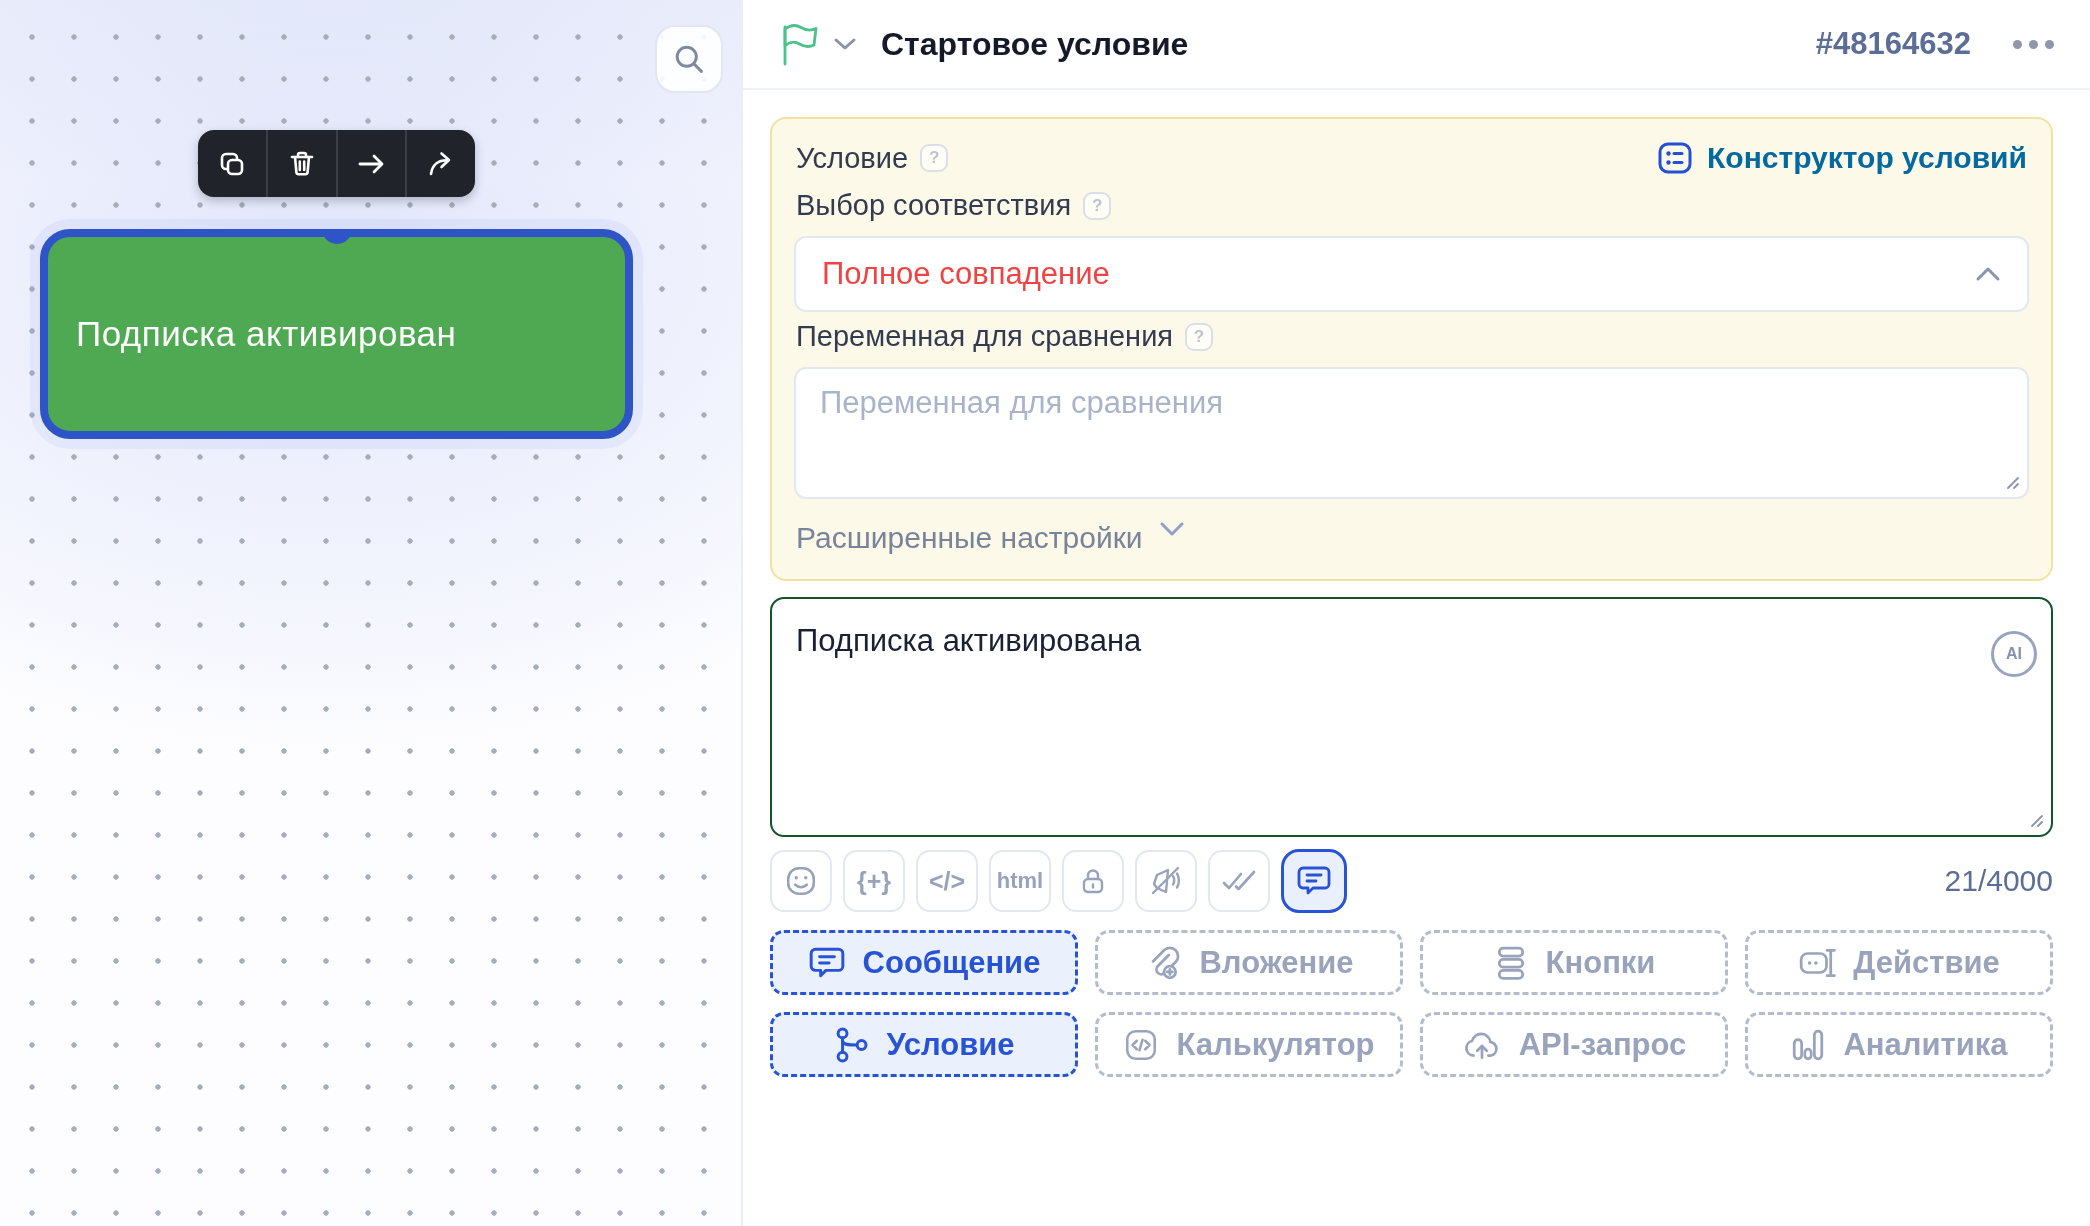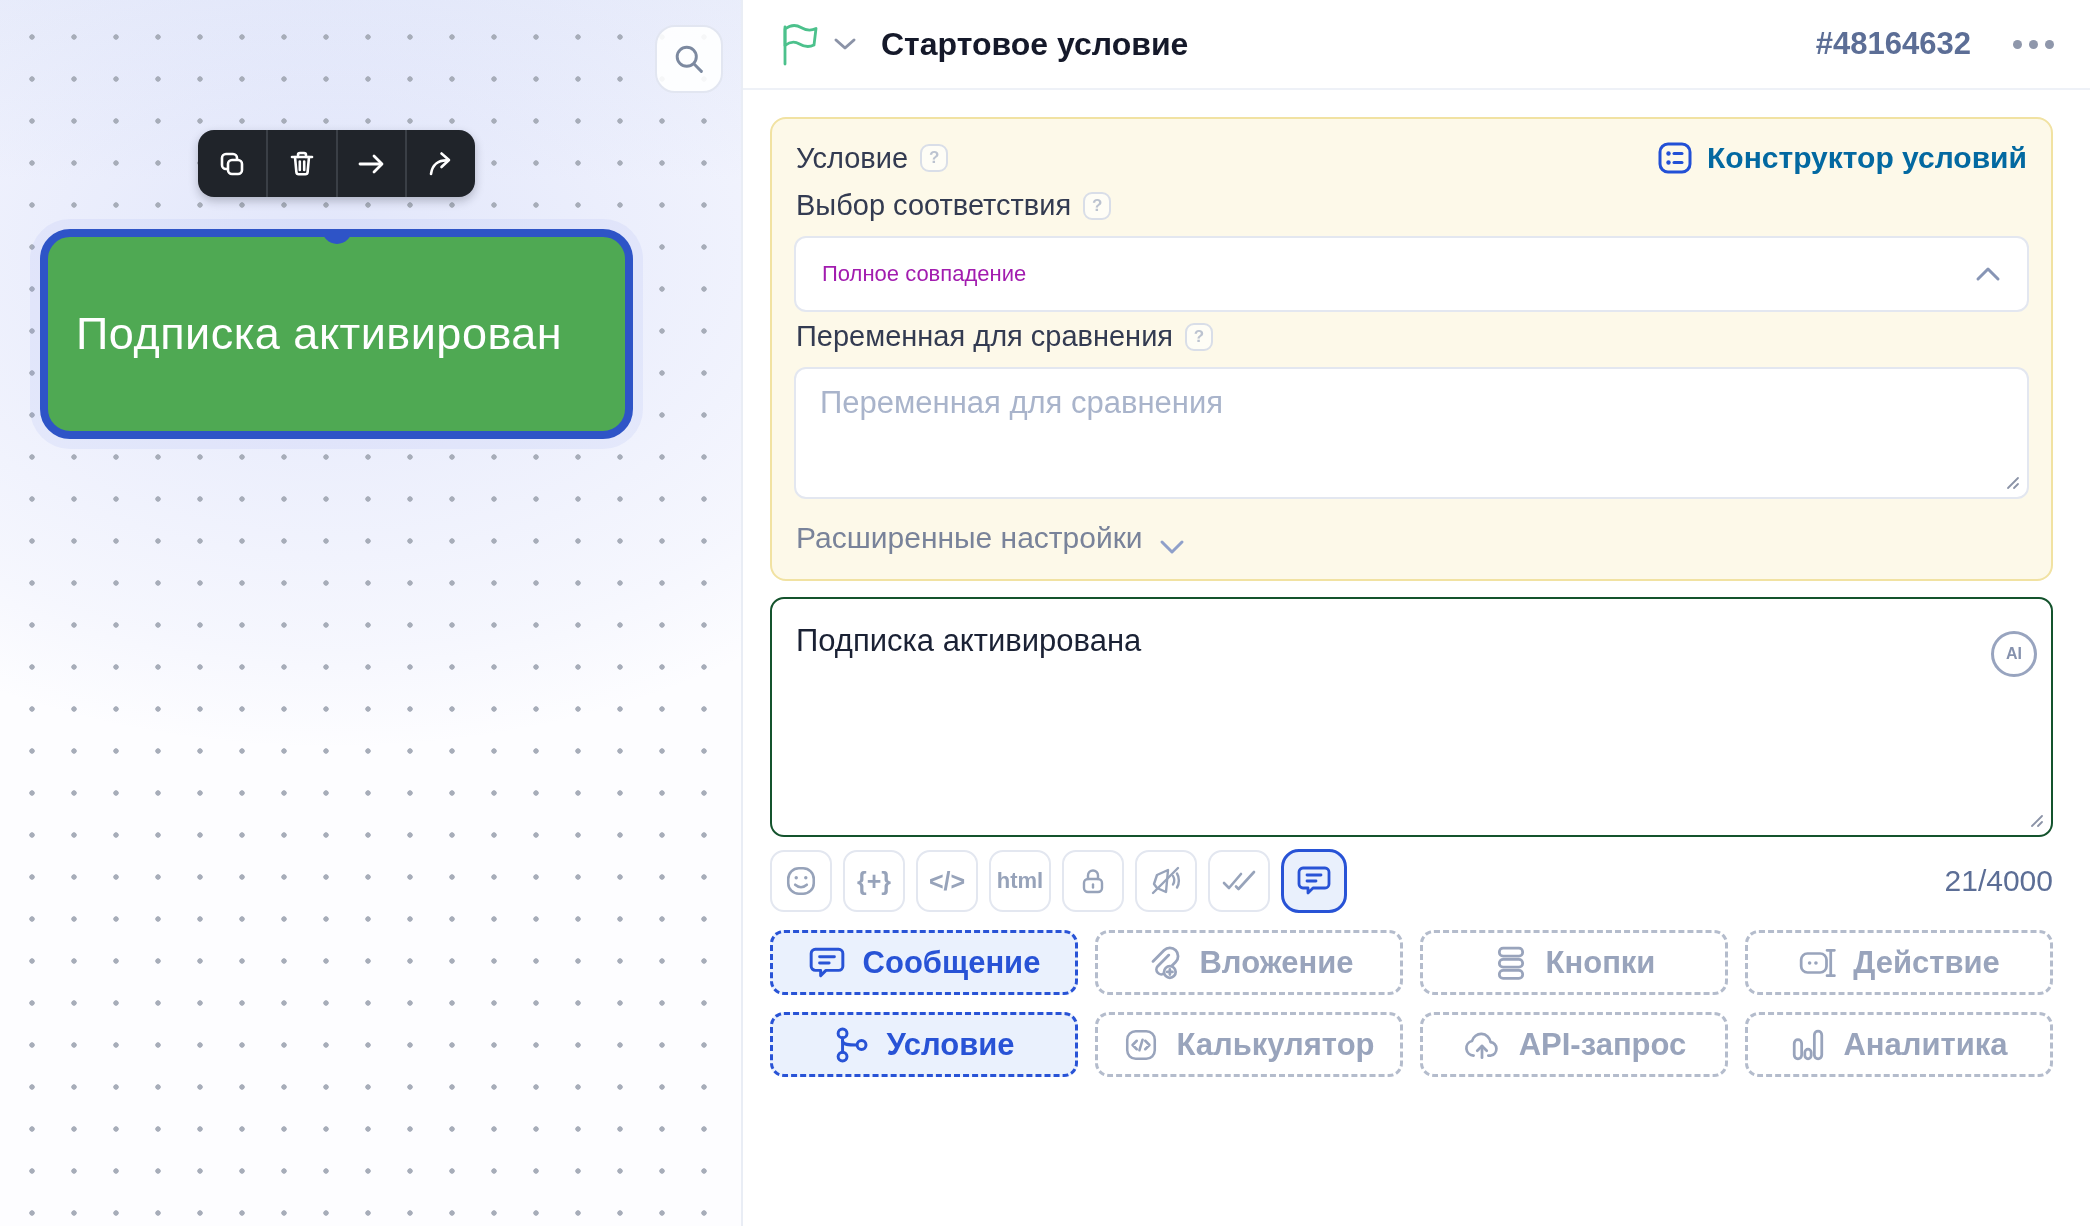--- a/index.html
+++ b/index.html
@@ -38,21 +38,21 @@
   }
   .tb-btn + .tb-btn { border-left:2px solid #3a3f46; }
 
   .node {
     position:absolute; left:40px; top:229px; width:593px; height:210px;
     background:#4fa953; border:8px solid #2e54c7; border-radius:30px;
     display:flex; align-items:center; padding:0 28px; overflow:hidden; cursor:grab;
     box-shadow:0 0 0 10px rgba(127,148,235,0.10);
   }
   .node-label {
-    color:#ffffff; font-size:45px; white-space:nowrap; letter-spacing:0.5px;
+    color:#ffffff; font-size:35px; white-space:nowrap; letter-spacing:0.5px;
   }
   .node-handle {
     position:absolute; left:50%; top:-8px; transform:translate(-50%,-50%);
     width:30px; height:30px; background:#ffffff; border:8px solid #2e54c7; border-radius:50%;
   }
 
   
   .panel { flex:1; height:1226px; background:#ffffff; display:flex; flex-direction:column; }
   .panel-header {
     height:90px; flex:0 0 90px; display:flex; align-items:center;
@@ -81,31 +81,31 @@
     margin-left:auto; display:flex; align-items:center; gap:14px;
     color:#0369a1; font-size:30px; font-weight:700; cursor:pointer; text-decoration:none;
   }
   .text-input {
     width:100%; height:74px; background:#fff; border:2px solid #e3e7f0; border-radius:12px;
     font-family:inherit; font-size:31px; color:#1a2134; padding:0 24px; outline:none;
   }
   .select-box {
     width:100%; height:76px; background:#fff; border:2px solid #e3e7f0; border-radius:12px;
     display:flex; align-items:center; justify-content:space-between;
-    font-size:22px; color:#a21caf; padding:0 26px; cursor:pointer;
+    font-size:31px; color:#ef4444; padding:0 26px; cursor:pointer;
   }
   .ta-wrap { position:relative; }
   .var-textarea {
     width:100%; height:132px; background:#fff; border:2px solid #e3e7f0; border-radius:12px;
     font-family:inherit; font-size:31px; color:#1a2134; padding:16px 24px; resize:none; outline:none; display:block;
   }
   .var-textarea::placeholder { color:#a9b4cb; }
   .grip { position:absolute; right:8px; bottom:8px; color:#8b93a7; pointer-events:none; }
   .advanced-row {
-    margin:22px 2px 4px 2px; display:flex; align-items:flex-end; gap:16px;
+    margin:22px 2px 4px 2px; display:flex; align-items:flex-start; gap:16px;
     color:#79839a; font-size:30px; cursor:pointer;
   }
 
   .msg-wrap { position:relative; margin-top:16px; }
   .msg-textarea {
     width:100%; height:240px; background:#fff; border:2px solid #14532d; border-radius:14px;
     font-family:inherit; font-size:31px; color:#1a2134; padding:24px 84px 20px 24px;
     resize:none; outline:none; display:block;
   }
   .ai-btn {

